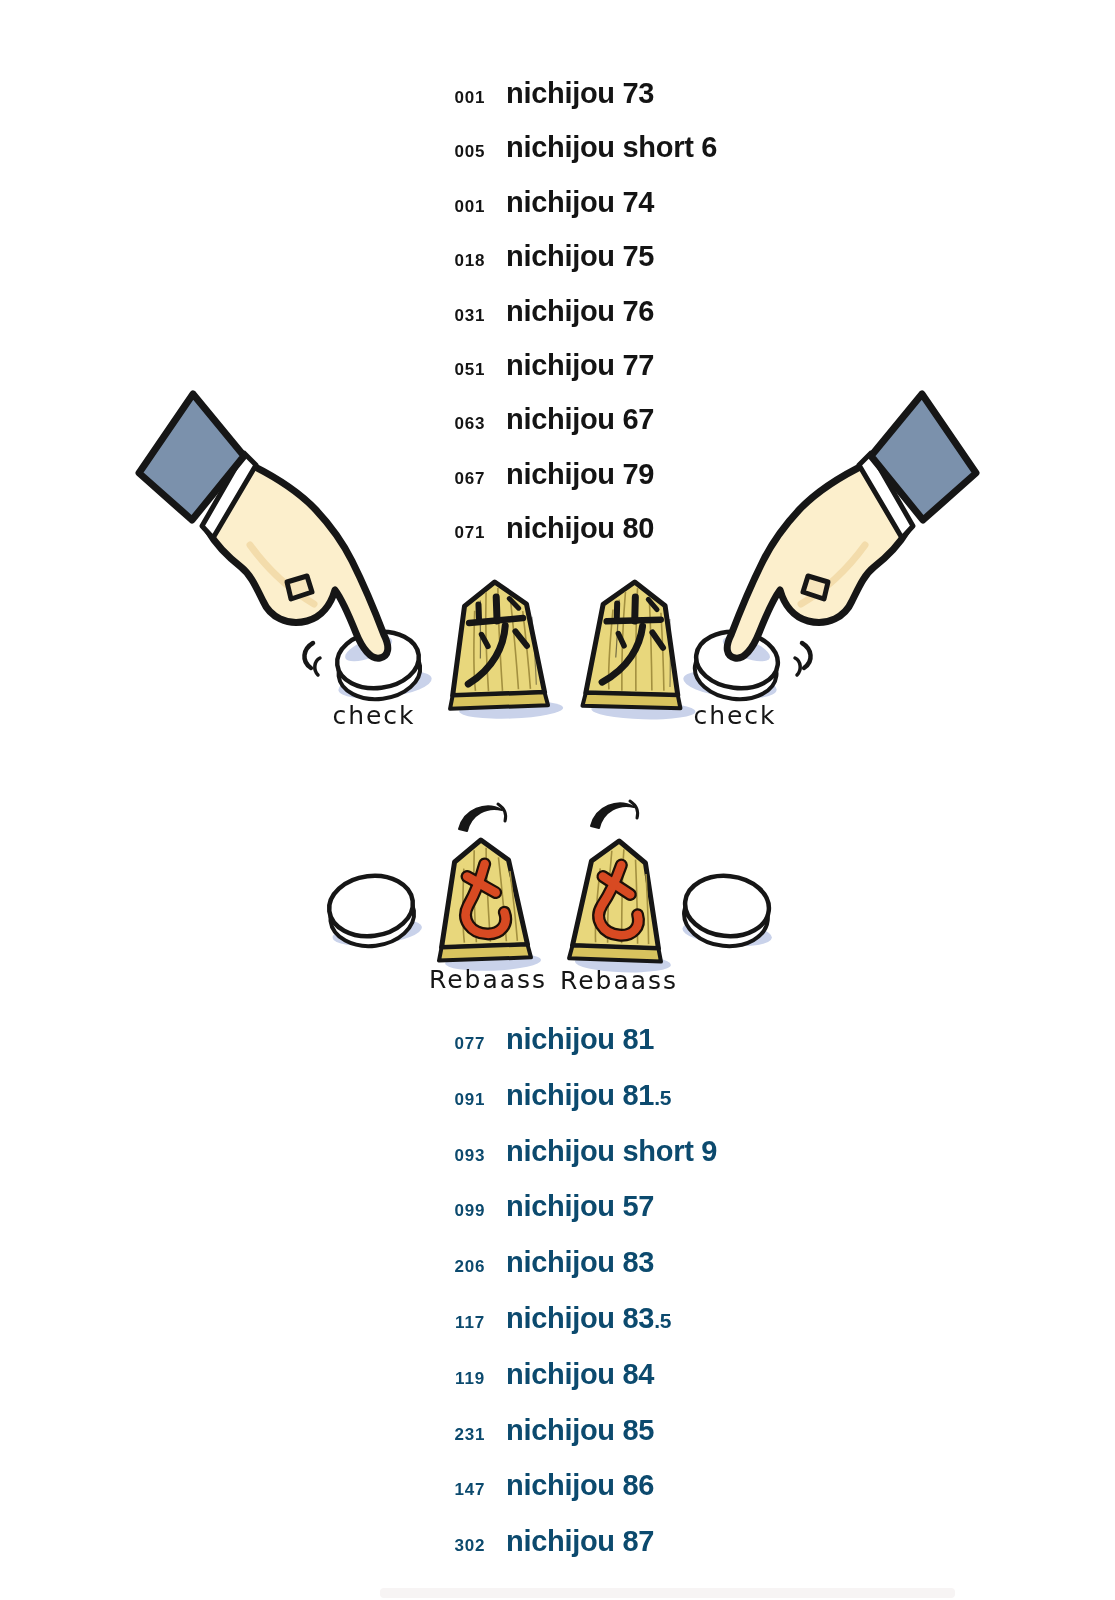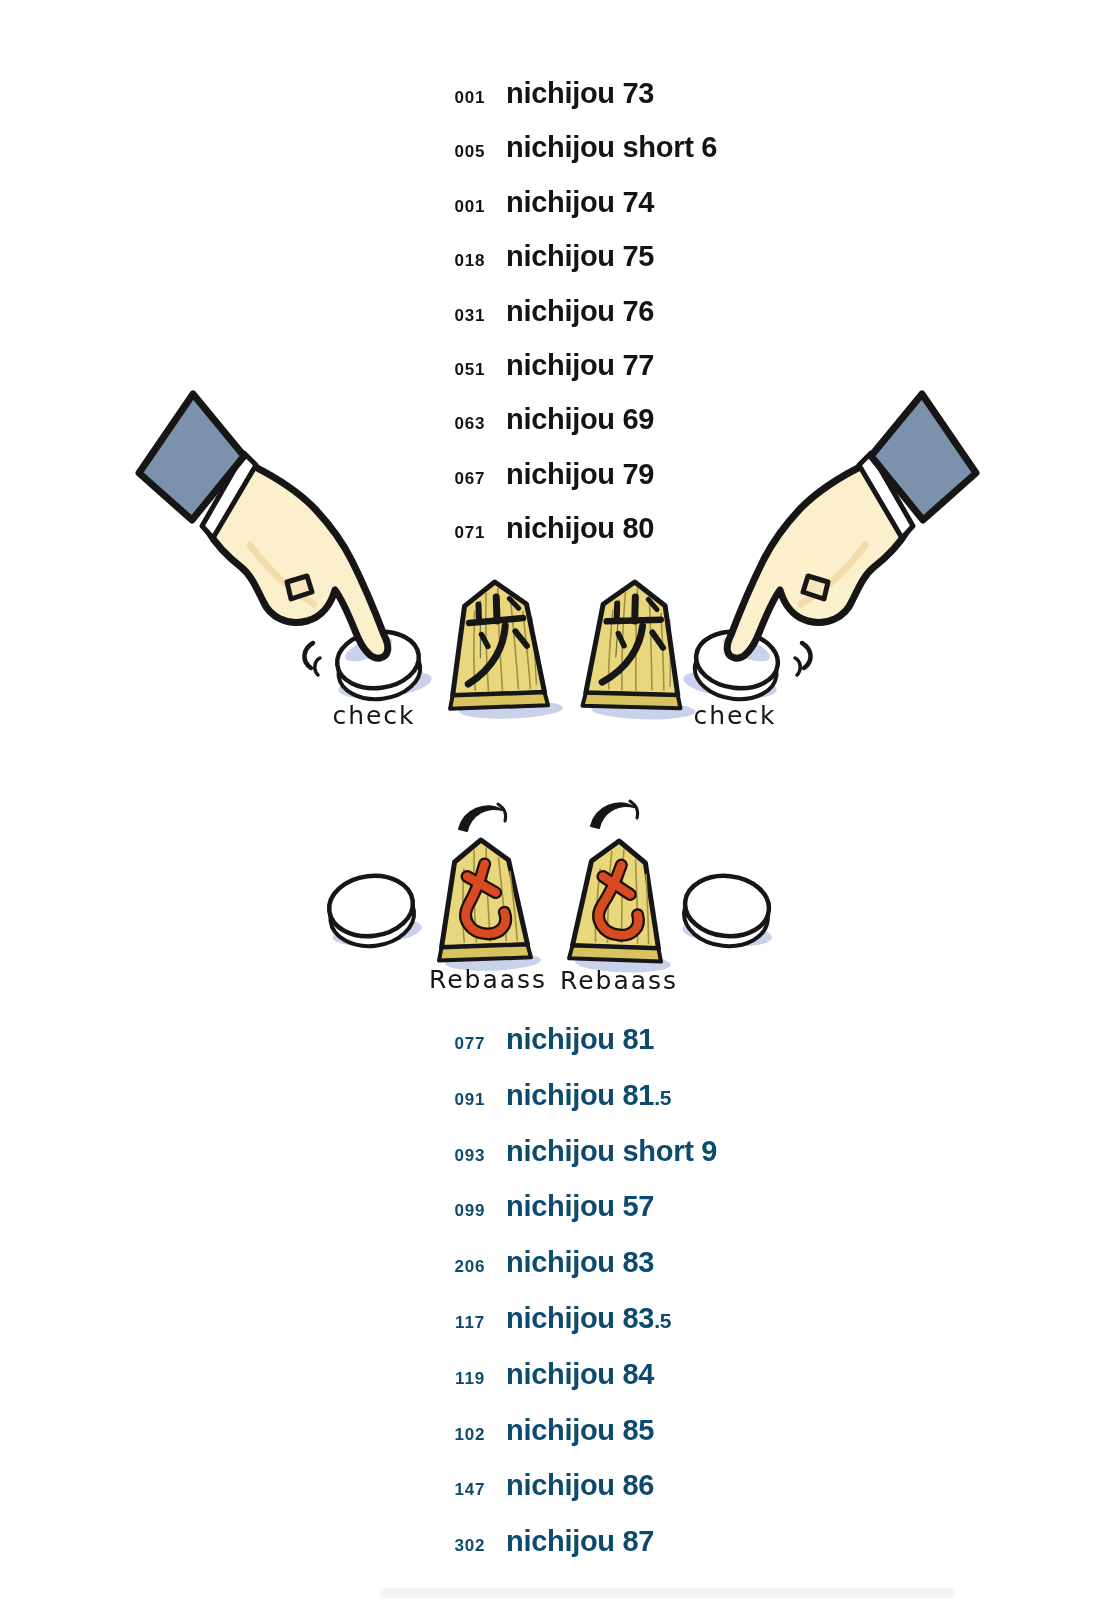--- a/index.html
+++ b/index.html
@@ -41,21 +41,21 @@
 
 <div class="page">
 
   <div class="toc toc-top">
     <div class="toc-row"><span class="pg">001</span><span class="tt"><span>nichijou 73</span><span class="sfx"></span></span></div>
     <div class="toc-row"><span class="pg">005</span><span class="tt"><span>nichijou short 6</span><span class="sfx"></span></span></div>
     <div class="toc-row"><span class="pg">001</span><span class="tt"><span>nichijou 74</span><span class="sfx"></span></span></div>
     <div class="toc-row"><span class="pg">018</span><span class="tt"><span>nichijou 75</span><span class="sfx"></span></span></div>
     <div class="toc-row"><span class="pg">031</span><span class="tt"><span>nichijou 76</span><span class="sfx"></span></span></div>
     <div class="toc-row"><span class="pg">051</span><span class="tt"><span>nichijou 77</span><span class="sfx"></span></span></div>
-    <div class="toc-row"><span class="pg">063</span><span class="tt"><span>nichijou 69</span><span class="sfx"></span></span></div>
+    <div class="toc-row"><span class="pg">063</span><span class="tt"><span>nichijou 67</span><span class="sfx"></span></span></div>
     <div class="toc-row"><span class="pg">067</span><span class="tt"><span>nichijou 79</span><span class="sfx"></span></span></div>
     <div class="toc-row"><span class="pg">071</span><span class="tt"><span>nichijou 80</span><span class="sfx"></span></span></div>
   </div>
 
   <svg class="art" viewBox="0 0 1115 620" xmlns="http://www.w3.org/2000/svg">
     <defs>
 
       <g id="btnTop">
         <ellipse cx="4" cy="25" rx="47" ry="13" fill="#c9d2ea"></ellipse>
         <ellipse cx="0" cy="11" rx="41" ry="28" fill="#ffffff" stroke="#161616" stroke-width="4"></ellipse>
@@ -163,19 +163,19 @@
   </svg>
 
   <div class="toc toc-bottom">
     <div class="toc-row"><span class="pg">077</span><span class="tt"><span>nichijou 81</span><span class="sfx"></span></span></div>
     <div class="toc-row"><span class="pg">091</span><span class="tt"><span>nichijou 81</span><span class="sfx">.5</span></span></div>
     <div class="toc-row"><span class="pg">093</span><span class="tt"><span>nichijou short 9</span><span class="sfx"></span></span></div>
     <div class="toc-row"><span class="pg">099</span><span class="tt"><span>nichijou 57</span><span class="sfx"></span></span></div>
     <div class="toc-row"><span class="pg">206</span><span class="tt"><span>nichijou 83</span><span class="sfx"></span></span></div>
     <div class="toc-row"><span class="pg">117</span><span class="tt"><span>nichijou 83</span><span class="sfx">.5</span></span></div>
     <div class="toc-row"><span class="pg">119</span><span class="tt"><span>nichijou 84</span><span class="sfx"></span></span></div>
-    <div class="toc-row"><span class="pg">102</span><span class="tt"><span>nichijou 85</span><span class="sfx"></span></span></div>
+    <div class="toc-row"><span class="pg">231</span><span class="tt"><span>nichijou 85</span><span class="sfx"></span></span></div>
     <div class="toc-row"><span class="pg">147</span><span class="tt"><span>nichijou 86</span><span class="sfx"></span></span></div>
     <div class="toc-row"><span class="pg">302</span><span class="tt"><span>nichijou 87</span><span class="sfx"></span></span></div>
   </div>
 
   <div class="scan-band"></div>
 </div>
 
 </body></html>

